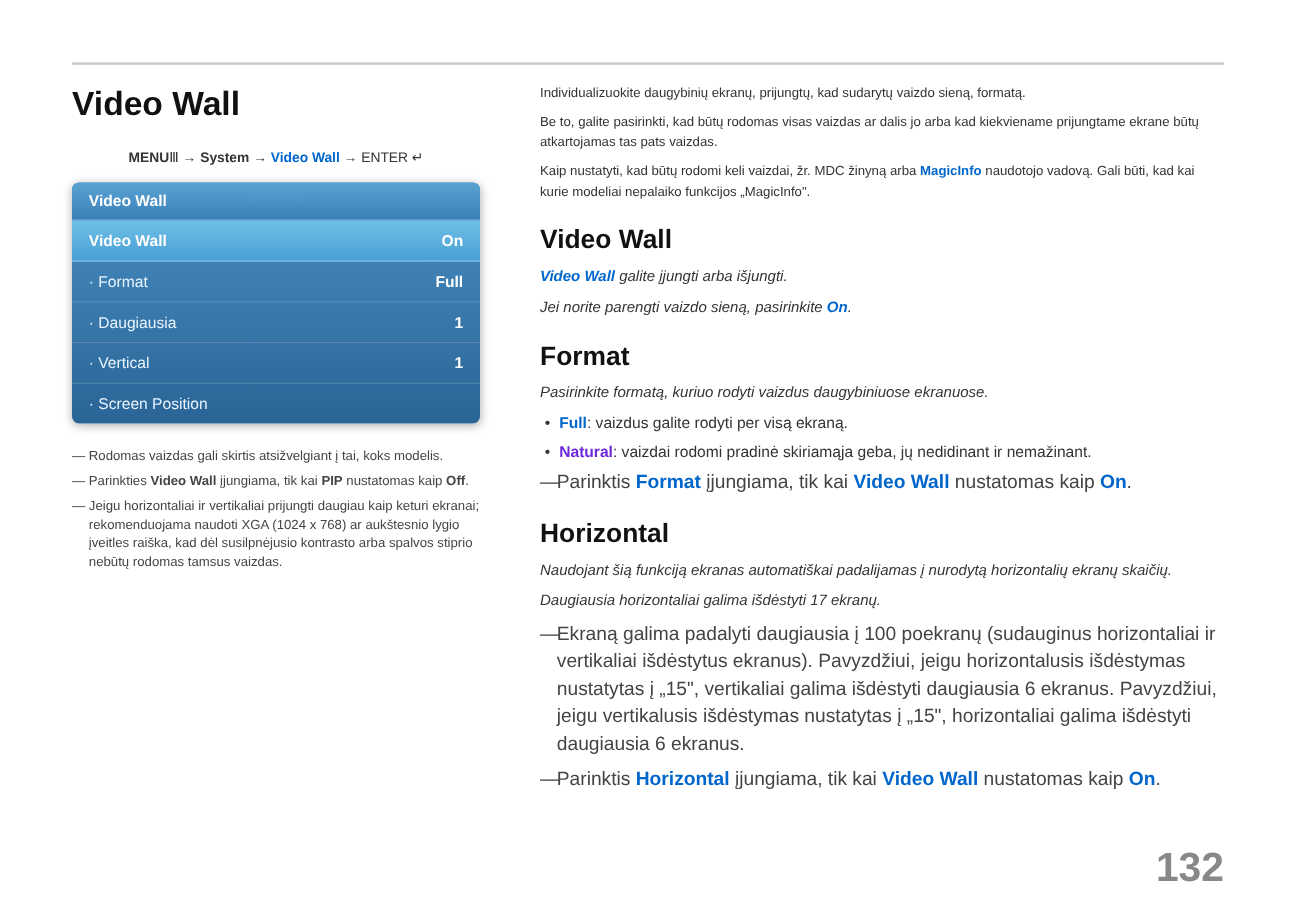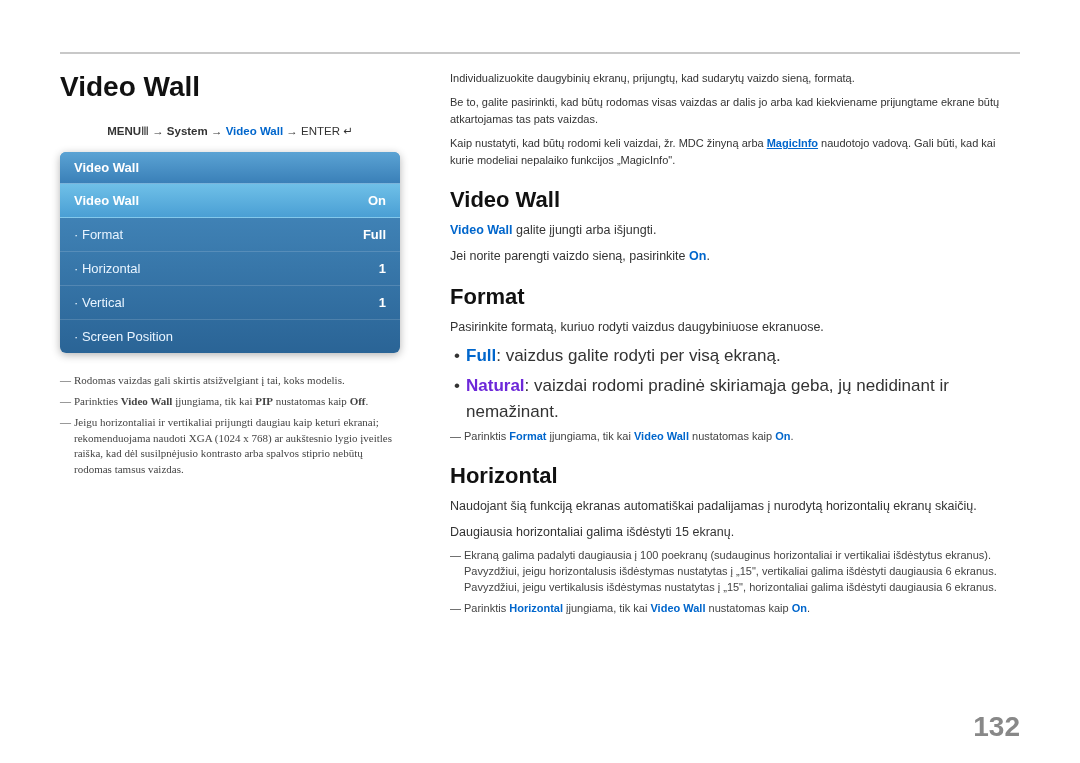--- a/index.html
+++ b/index.html
@@ -108,21 +108,20 @@
       font-size: 13px;
       font-weight: bold;
     }
 
     .vw-item-value.on {
       color: #fff;
     }
 
     
     .notes-section {
-      font-family: Liberation Serif, serif;
     }
 
     .note-line {
       font-size: 11px;
       color: #444;
       margin-bottom: 6px;
       padding-left: 14px;
       position: relative;
       line-height: 1.4;
     }
@@ -148,60 +147,61 @@
       color: #111;
       margin-top: 18px;
       margin-bottom: 8px;
     }
 
     .section-body {
       font-size: 12.5px;
       color: #333;
       line-height: 1.55;
       margin-bottom: 6px;
+      font-style: italic;
     }
 
     .bullet-item {
-      font-size: 17px;
+      font-size: 13px;
       color: #333;
       line-height: 1.55;
       padding-left: 16px;
       position: relative;
       margin-bottom: 3px;
     }
 
     .bullet-item::before {
       content: '•';
       position: absolute;
       left: 4px;
       color: #333;
     }
 
     .note-right {
-      font-size: 11px;
+      font-size: 16px;
       color: #444;
       margin-top: 4px;
       padding-left: 14px;
       position: relative;
       line-height: 1.45;
       margin-bottom: 5px;
     }
 
     .note-right::before {
       content: '—';
       position: absolute;
       left: 0;
     }
 
     
     .page-number {
       position: absolute;
       bottom: 20px;
       right: 60px;
-      font-size: 28px;
+      font-size: 34px;
       font-weight: bold;
       color: #888;
     }
   </style>
 </head>
 <body>
 
 <div class="top-line"></div>
 
 <div class="left-column">
@@ -217,21 +217,21 @@
 
     <div class="vw-item active">
       <span class="vw-item-label">Video Wall</span>
       <span class="vw-item-value on">On</span>
     </div>
     <div class="vw-item">
       <span class="vw-item-label">· Format</span>
       <span class="vw-item-value">Full</span>
     </div>
     <div class="vw-item">
-      <span class="vw-item-label">· Horizontal</span>
+      <span class="vw-item-label">· Daugiausia</span>
       <span class="vw-item-value">1</span>
     </div>
     <div class="vw-item">
       <span class="vw-item-label">· Vertical</span>
       <span class="vw-item-value">1</span>
     </div>
     <div class="vw-item">
       <span class="vw-item-label">· Screen Position</span>
       <span class="vw-item-value"></span>
     </div>
@@ -253,21 +253,21 @@
 
 <div class="right-column">
 
   <div class="intro-text">
     Individualizuokite daugybinių ekranų, prijungtų, kad sudarytų vaizdo sieną, formatą.
   </div>
   <div class="intro-text">
     Be to, galite pasirinkti, kad būtų rodomas visas vaizdas ar dalis jo arba kad kiekviename prijungtame ekrane būtų atkartojamas tas pats vaizdas.
   </div>
   <div class="intro-text">
-    Kaip nustatyti, kad būtų rodomi keli vaizdai, žr. MDC žinyną arba <strong style="color:#0066cc;text-decoration:underline;">MagicInfo</strong> naudotojo vadovą. Gali būti, kad kai kurie modeliai nepalaiko funkcijos „MagicInfo".
+    Kaip nustatyti, kad būtų rodomi keli vaizdai, žr. MDC žinyną arba <strong style="color:#0066cc;">MagicInfo</strong> naudotojo vadovą. Gali būti, kad kai kurie modeliai nepalaiko funkcijos „MagicInfo".
   </div>
 
   <div class="section-title">Video Wall</div>
   <div class="section-body">
     <strong style="color:#0066cc;">Video Wall</strong> galite įjungti arba išjungti.
   </div>
   <div class="section-body">
     Jei norite parengti vaizdo sieną, pasirinkite <strong style="color:#0066cc;">On</strong>.
   </div>
 
@@ -283,21 +283,21 @@
   </div>
   <div class="note-right">
     Parinktis <strong style="color:#0066cc;">Format</strong> įjungiama, tik kai <strong style="color:#0066cc;">Video Wall</strong> nustatomas kaip <strong style="color:#0066cc;">On</strong>.
   </div>
 
   <div class="section-title">Horizontal</div>
   <div class="section-body">
     Naudojant šią funkciją ekranas automatiškai padalijamas į nurodytą horizontalių ekranų skaičių.
   </div>
   <div class="section-body">
-    Daugiausia horizontaliai galima išdėstyti 15 ekranų.
+    Daugiausia horizontaliai galima išdėstyti 17 ekranų.
   </div>
   <div class="note-right">
     Ekraną galima padalyti daugiausia į 100 poekranų (sudauginus horizontaliai ir vertikaliai išdėstytus ekranus). Pavyzdžiui, jeigu horizontalusis išdėstymas nustatytas į „15", vertikaliai galima išdėstyti daugiausia 6 ekranus. Pavyzdžiui, jeigu vertikalusis išdėstymas nustatytas į „15", horizontaliai galima išdėstyti daugiausia 6 ekranus.
   </div>
   <div class="note-right">
     Parinktis <strong style="color:#0066cc;">Horizontal</strong> įjungiama, tik kai <strong style="color:#0066cc;">Video Wall</strong> nustatomas kaip <strong style="color:#0066cc;">On</strong>.
   </div>
 
 </div>
 

